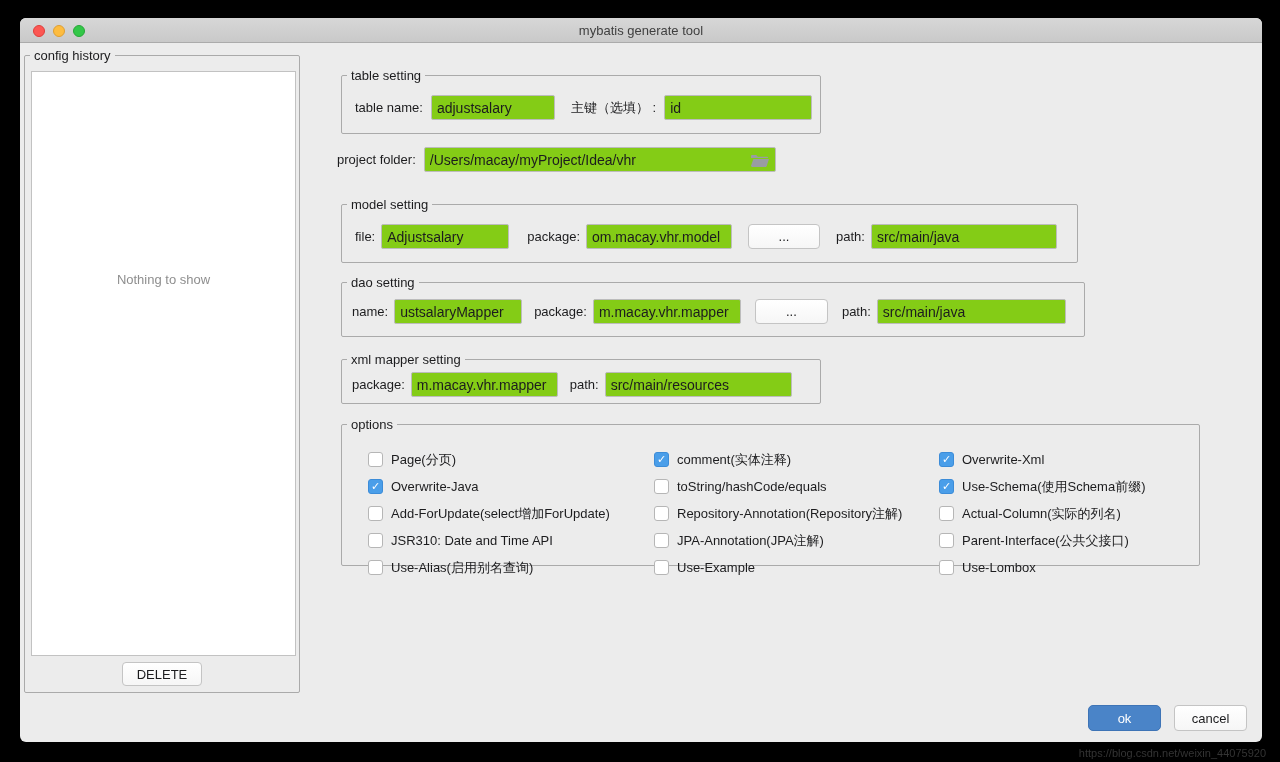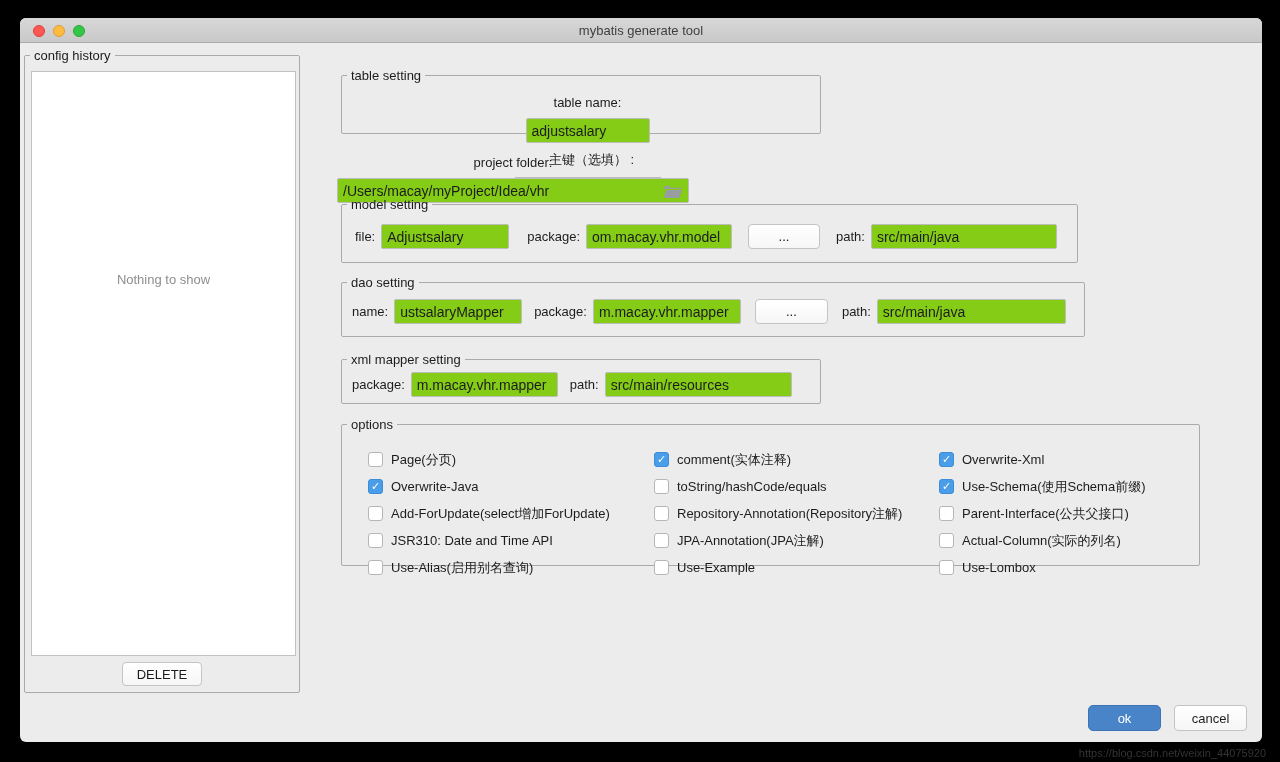--- a/index.html
+++ b/index.html
@@ -34,21 +34,21 @@
 
   
   #cfg-history { left:4px; top:30px; width:276px; height:645px; }
   .listbox { position:absolute; left:6px; top:8px; right:3px; bottom:36px;
              background:#fff; border:1px solid #c2c2c2; }
   .empty-text { margin-top:200px; text-align:center; font-size:13px; color:#8e8e8e; }
   #delete-btn { position:absolute; left:50%; transform:translateX(-50%); bottom:6px;
                 width:80px; height:24px; }
 
   
-  #project-row { position:absolute; left:317px; top:137px; }
+  #project-row { position:absolute; left:317px; top:129px; }
   .input-wrap { position:relative; display:inline-block; }
   .folder-ic { position:absolute; right:7px; top:6px; }
 
   
   #options-grid { margin:14px 0 0 9px; display:grid; grid-template-rows:repeat(5,27px);
                   grid-auto-flow:column; grid-template-columns:286px 285px 1fr; }
   .opt { display:flex; align-items:center; gap:8px;margin-left:17px; }
   .cb { width:15px; height:15px; background:#fff; border:1px solid #b6b6b6; border-radius:3px;
         display:flex; align-items:center; justify-content:center; cursor:pointer; flex:0 0 auto; }
   .cb .tick { display:none; color:#fff; font-size:11px; font-weight:bold; line-height:1; }
@@ -58,21 +58,21 @@
 
   
   #ok-btn { position:absolute; left:1068px; top:687px; width:73px; height:26px;
             background:#4a84c8; border:1px solid #3e74b6; border-radius:5px;
             color:#fff; font-size:13px; cursor:pointer;
             font-family:"Liberation Sans","DejaVu Sans",sans-serif; }
   #cancel-btn { position:absolute; left:1154px; top:687px; width:73px; height:26px; }
 
   .watermark { position:absolute; right:14px; bottom:3px; font-size:11px; color:#343434; }
 
-  .g6 { gap:6px; } .g8 { gap:8px;flex-direction:column; }
+  .g6 { gap:6px; } .g8 { gap:8px; }
 </style>
 </head>
 <body>
 
 <div class="stage">
   <div class="window">
 
     <div class="titlebar">
       <div class="lights">
         <span class="light red"></span>
@@ -203,25 +203,25 @@
             <span class="opt-label">Overwrite-Xml</span>
           </div>
         <div class="opt">
             <span class="cb" data-checked="true">
               <span class="tick">✓</span>
             </span>
             <span class="opt-label">Use-Schema(使用Schema前缀)</span>
           </div>
         <div class="opt">
             <span class="cb" data-checked="false"></span>
+            <span class="opt-label">Actual-Column(实际的列名)</span>
+          </div>
+        <div class="opt">
+            <span class="cb" data-checked="false"></span>
             <span class="opt-label">Parent-Interface(公共父接口)</span>
-          </div>
-        <div class="opt">
-            <span class="cb" data-checked="false"></span>
-            <span class="opt-label">Actual-Column(实际的列名)</span>
           </div>
         <div class="opt">
             <span class="cb" data-checked="false"></span>
             <span class="opt-label">Use-Lombox</span>
           </div>
       </div>
     </fieldset>
 
     <button id="ok-btn">ok</button>
     <button id="cancel-btn" class="btn">cancel</button>

